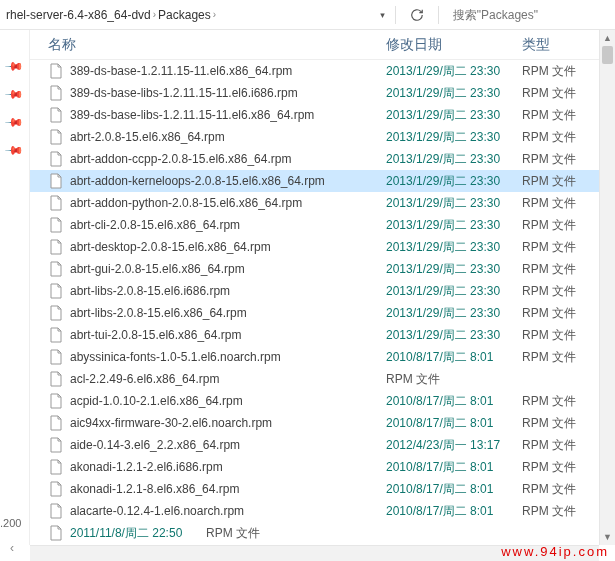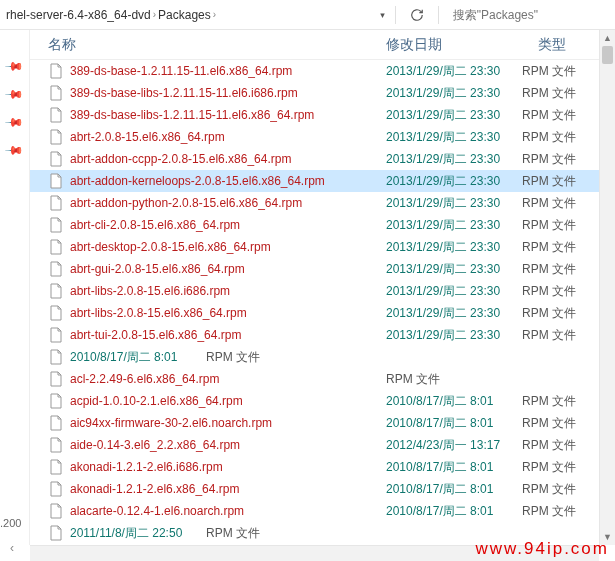--- a/index.html
+++ b/index.html
@@ -95,36 +95,36 @@
     display: flex;
     align-items: center;
     height: 30px;
     border-bottom: 1px solid #eee;
     color: #4a6a8a;
     font-size: 14px;
     padding-left: 18px;
   }
   .col-name { width: 338px; }
   .col-date { width: 136px; }
-  .col-type { width: 70px; margin-left: 16px; }
+  .col-type { width: 70px; }
   .rows { }
   .row {
     display: flex;
     align-items: center;
     height: 22px;
     padding-left: 18px;
   }
   .row.selected { background: #cde8ff; }
   .file-icon {
     width: 16px; height: 16px;
     margin-right: 6px;
     flex: 0 0 auto;
   }
   .file-icon svg { display: block; }
-  .cell-name { width: 316px; color: #b91c1c; white-space: nowrap; overflow: hidden; text-overflow: ellipsis; }
+  .cell-name { width: 316px; color: #404040; white-space: nowrap; overflow: hidden; text-overflow: ellipsis; }
   .cell-date { width: 136px; color: #0f766e; white-space: nowrap; }
   .cell-type { width: 70px; color: #555; white-space: nowrap; }
   .scrollbar {
     position: absolute;
     top: 0;
     right: 0;
     width: 16px;
     height: 100%;
     background: #f2f2f2;
     display: flex;
@@ -144,21 +144,21 @@
     top: 0;
     height: 18px;
     background: #c8c8c8;
     border-radius: 2px;
   }
   .watermark {
     position: absolute;
     right: 6px;
     bottom: 2px;
     color: #e00000;
-    font-size: 17px;
+    font-size: 13px;
     letter-spacing: 2px;
   }
   .hscroll {
     position: absolute;
     left: 30px;
     right: 16px;
     bottom: 0;
     height: 16px;
     background: #f2f2f2;
     border-top: 1px solid #e6e6e6;
@@ -347,20 +347,21 @@
           <span class="cell-date">2013/1/29/周二 23:30</span>
           <span class="cell-type">RPM 文件</span>
         </div>
         <div class="row">
           <span class="file-icon">
             <svg width="16" height="16" viewBox="0 0 16 16">
               <path d="M3 1h7l3 3v11H3z" fill="#fff" stroke="#999"></path>
               <path d="M10 1v3h3" fill="none" stroke="#999"></path>
             </svg>
           </span>
+          <span class="cell-name">abyssinica-fonts-1.0-5.1.el6.noarch.rpm</span>
           <span class="cell-date">2010/8/17/周二 8:01</span>
           <span class="cell-type">RPM 文件</span>
         </div>
         <div class="row">
           <span class="file-icon">
             <svg width="16" height="16" viewBox="0 0 16 16">
               <path d="M3 1h7l3 3v11H3z" fill="#fff" stroke="#999"></path>
               <path d="M10 1v3h3" fill="none" stroke="#999"></path>
             </svg>
           </span>
@@ -411,21 +412,21 @@
           <span class="cell-date">2010/8/17/周二 8:01</span>
           <span class="cell-type">RPM 文件</span>
         </div>
         <div class="row">
           <span class="file-icon">
             <svg width="16" height="16" viewBox="0 0 16 16">
               <path d="M3 1h7l3 3v11H3z" fill="#fff" stroke="#999"></path>
               <path d="M10 1v3h3" fill="none" stroke="#999"></path>
             </svg>
           </span>
-          <span class="cell-name">akonadi-1.2.1-2.el6.x86_64.rpm</span>
+          <span class="cell-name">akonadi-1.2.1-8.el6.x86_64.rpm</span>
           <span class="cell-date">2010/8/17/周二 8:01</span>
           <span class="cell-type">RPM 文件</span>
         </div>
         <div class="row">
           <span class="file-icon">
             <svg width="16" height="16" viewBox="0 0 16 16">
               <path d="M3 1h7l3 3v11H3z" fill="#fff" stroke="#999"></path>
               <path d="M10 1v3h3" fill="none" stroke="#999"></path>
             </svg>
           </span>

